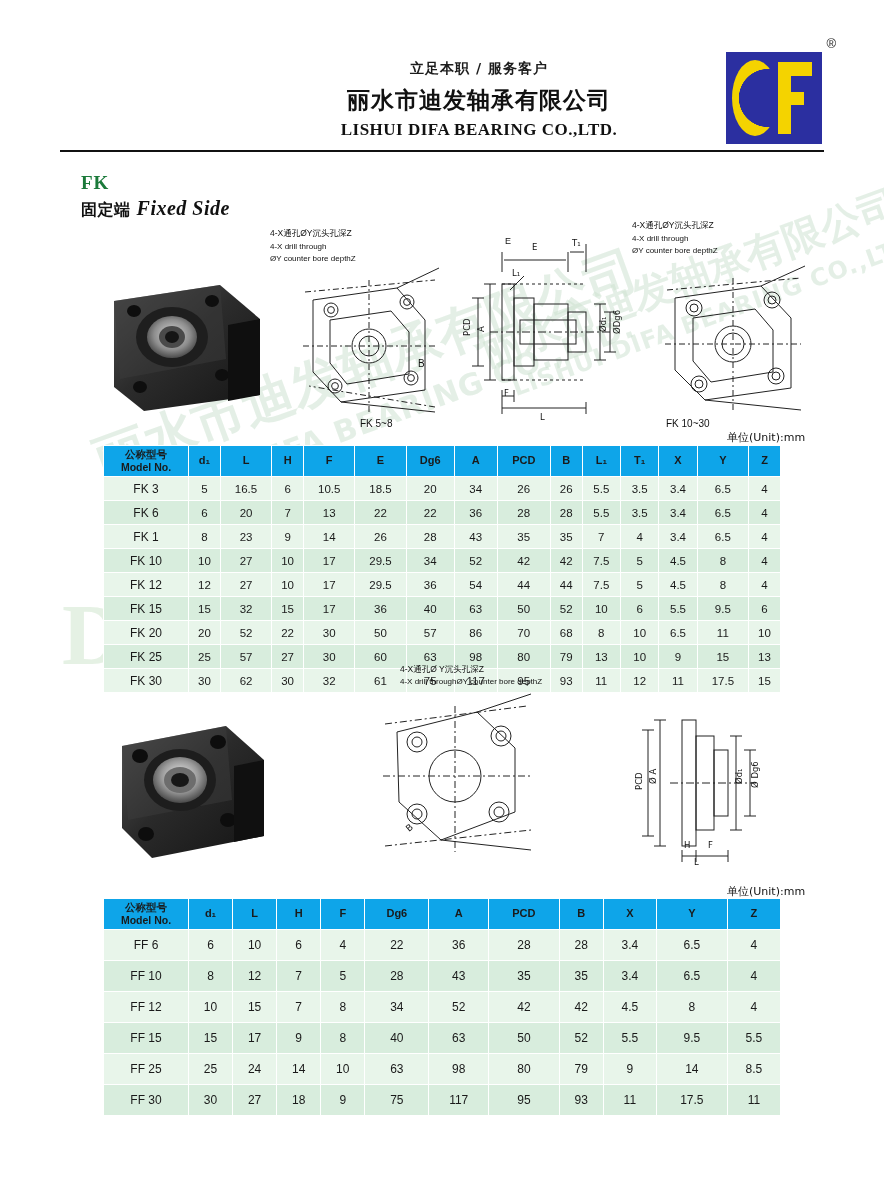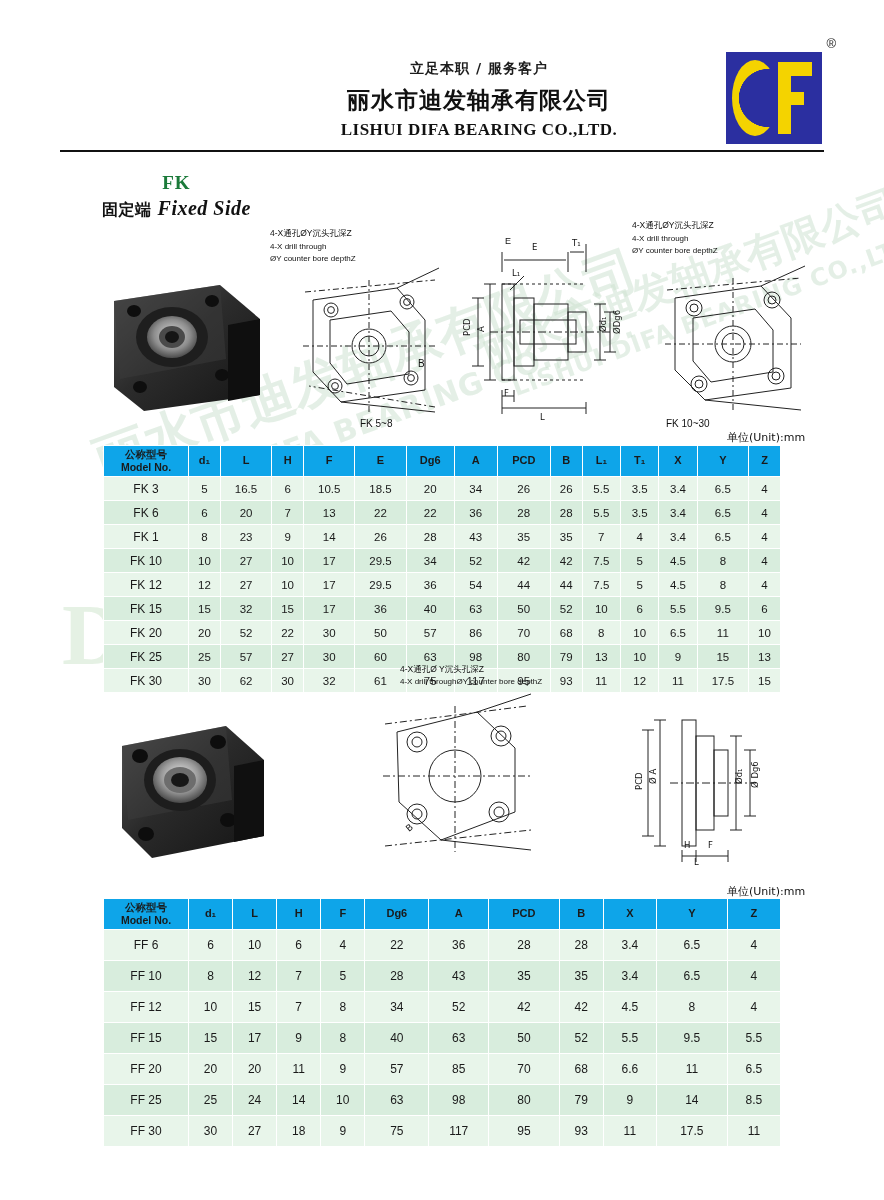--- a/index.html
+++ b/index.html
@@ -87,21 +87,21 @@
     </div>
     <div class="hdr-line"></div>
   </div>
 
   <div class="wm wm1">丽水市迪发轴承有限公司</div>
   <div class="wm wm2">LISHUI DIFA BEARING CO.,LTD.</div>
   <div class="wm wm3">丽水市迪发轴承有限公司</div>
   <div class="wm wm4">LISHUI DIFA BEARING CO.,LTD.</div>
   <div class="wmdf">DF</div>
 
-  <div class="sec-title" style="left:102px;top:172px;text-align:center;">
+  <div class="sec-title" style="left:81px;top:172px;">
     <div class="sec-code">FK</div>
     <div class="sec-name">
       <span>固定端</span>
       <span class="en">Fixed Side</span>
     </div>
   </div>
 
   <div class="photo" style="left:100px;top:275px;width:165px;height:140px;">
     <svg width="165" height="140" viewBox="0 0 165 140">
       <defs>
@@ -588,34 +588,20 @@
           <td>8</td>
           <td>40</td>
           <td>63</td>
           <td>50</td>
           <td>52</td>
           <td>5.5</td>
           <td>9.5</td>
           <td>5.5</td>
         </tr>
         <tr>
-          <td class="model-col">FF 20</td>
-          <td>20</td>
-          <td>20</td>
-          <td>11</td>
-          <td>9</td>
-          <td>57</td>
-          <td>85</td>
-          <td>70</td>
-          <td>68</td>
-          <td>6.6</td>
-          <td>11</td>
-          <td>6.5</td>
-        </tr>
-        <tr>
           <td class="model-col">FF 25</td>
           <td>25</td>
           <td>24</td>
           <td>14</td>
           <td>10</td>
           <td>63</td>
           <td>98</td>
           <td>80</td>
           <td>79</td>
           <td>9</td>

